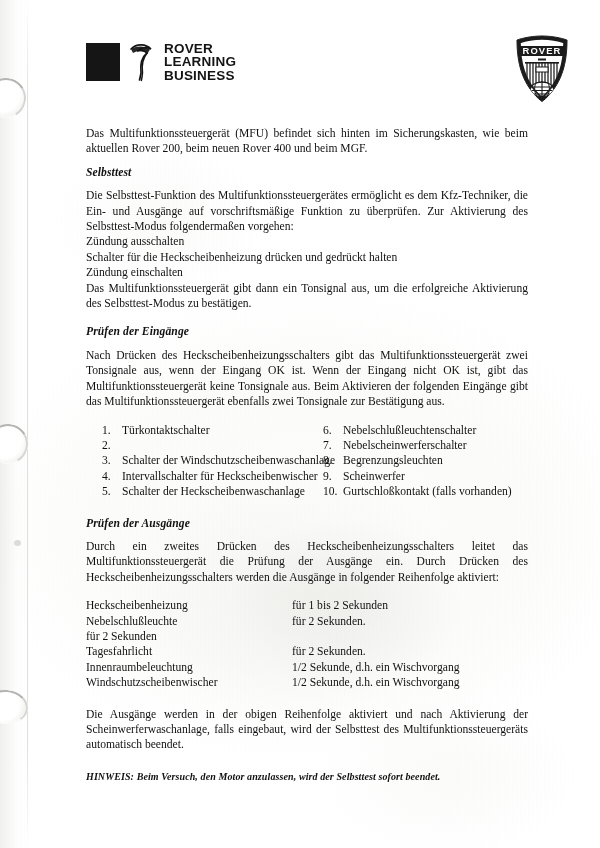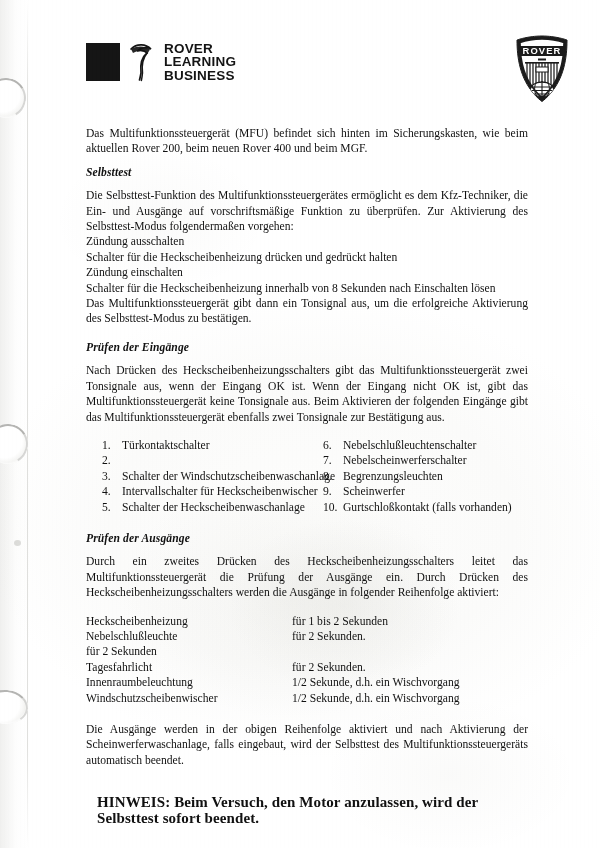--- a/index.html
+++ b/index.html
@@ -163,23 +163,24 @@
   .numcol.left .numrow { padding-left: 16px; }
   .numcol.right .numrow { padding-left: 16px; }
 
   
   .timing { width: 100%; }
   .timerow { display: flex; }
   .timerow .lbl { width: 206px; flex: 0 0 206px; }
   .timerow .val { flex: 1 1 auto; }
 
   .notice {
-    margin: 11px;
+    margin: 0;
     font-weight: 700;
-    font-size: 15px;
+    font-style: italic;
+    font-size: 10px;
     letter-spacing: .1px;
   }
 
   
   .grain {
     position: absolute;
     inset: 0;
     pointer-events: none;
     opacity: .55;
     background-image:
@@ -275,21 +276,20 @@
     <div class="gap-s"></div>
     <h2 class="section">Selbsttest</h2>
     <div class="gap-s"></div>
 
     <p class="just">Die Selbsttest-Funktion des Multifunktionssteuergerätes ermöglicht es dem Kfz-Techniker, die Ein- und Ausgänge auf vorschriftsmäßige Funktion zu überprüfen. Zur Aktivierung des Selbsttest-Modus folgendermaßen vorgehen:</p>
 
     <div class="steps">
       <p class="plain">Zündung ausschalten</p>
       <p class="plain">Schalter für die Heckscheibenheizung drücken und gedrückt halten</p>
       <p class="plain">Zündung einschalten</p>
-      <p class="plain">Schalter für die Heckscheibenheizung innerhalb von 8 Sekunden nach Einschalten lösen</p>
     </div>
 
     <p class="just">Das Multifunktionssteuergerät gibt dann ein Tonsignal aus, um die erfolgreiche Aktivierung des Selbsttest-Modus zu bestätigen.</p>
 
     <div class="gap-m"></div>
     <h2 class="section">Prüfen der Eingänge</h2>
     <div class="gap-s"></div>
 
     <p class="just">Nach Drücken des Heckscheibenheizungsschalters gibt das Multifunktionssteuergerät zwei Tonsignale aus, wenn der Eingang OK ist. Wenn der Eingang nicht OK ist, gibt das Multifunktionssteuergerät keine Tonsignale aus. Beim Aktivieren der folgenden Eingänge gibt das Multifunktionssteuergerät ebenfalls zwei Tonsignale zur Bestätigung aus.</p>
 

